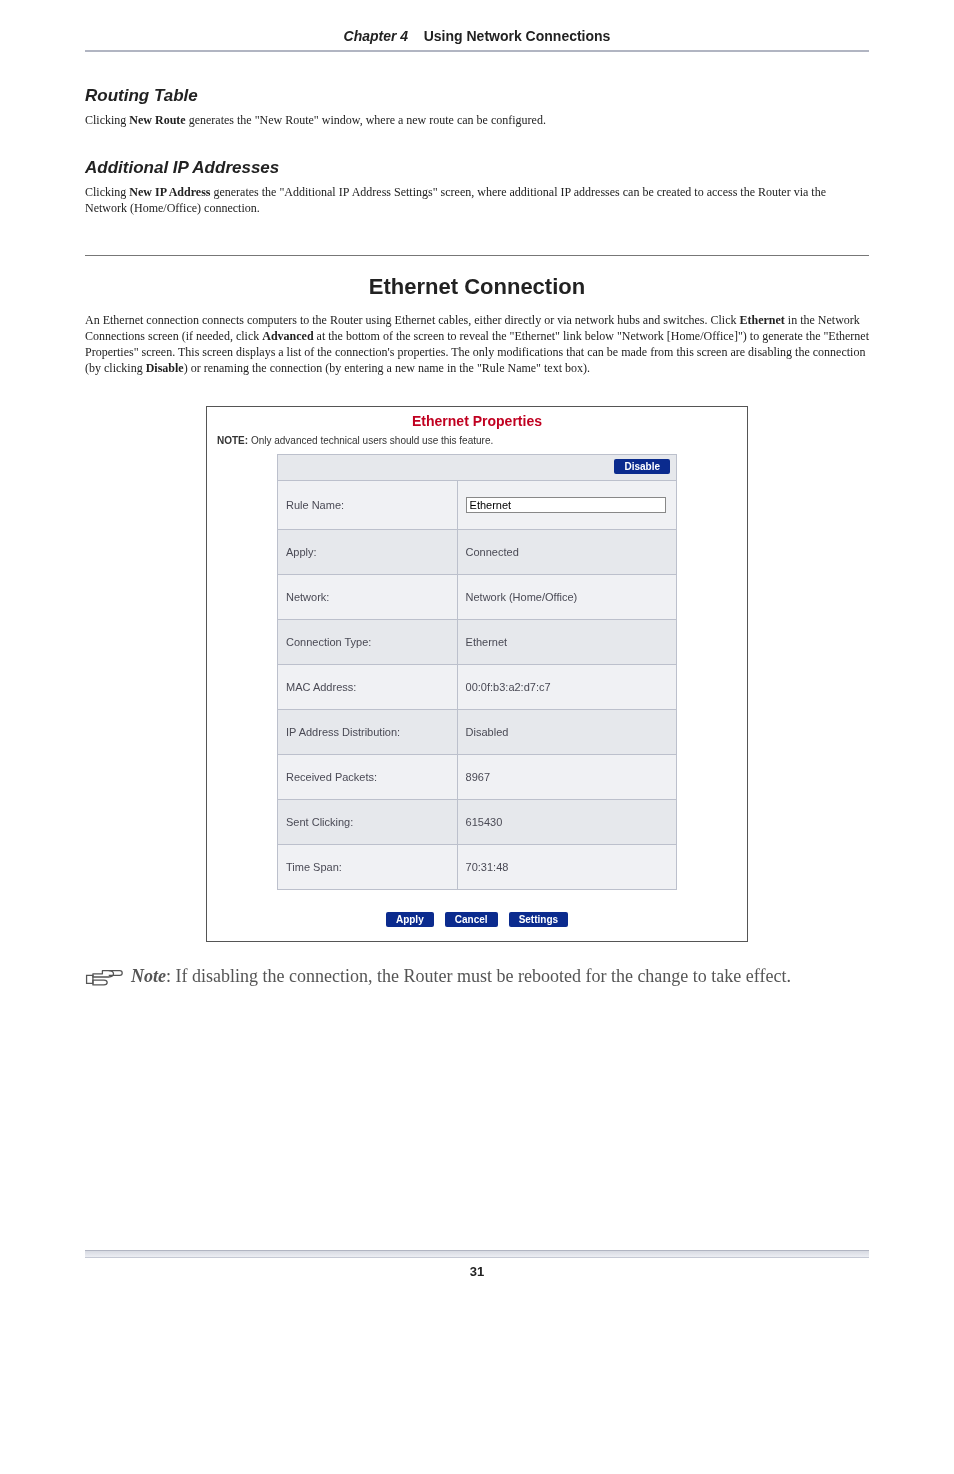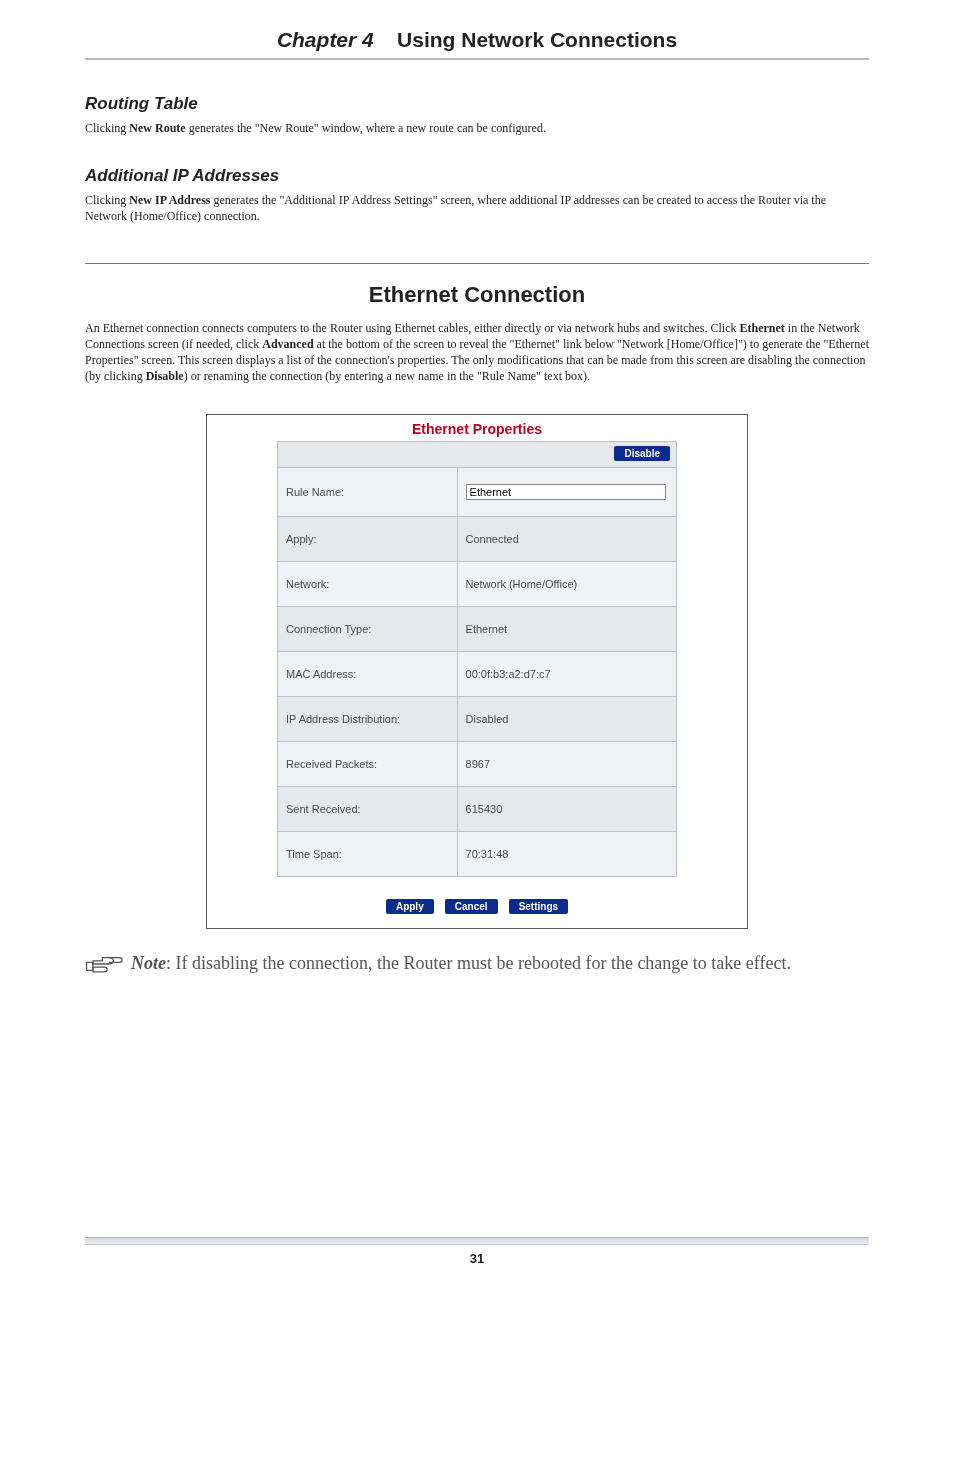--- a/index.html
+++ b/index.html
@@ -9,21 +9,21 @@
     background: #fff;
     color: #222;
     width: 954px;
   }
   .page {
     padding: 28px 85px 0 85px;
   }
   .running-head {
     text-align: center;
     font-family: "Trebuchet MS", Arial, sans-serif;
-    font-size: 21px;
+    font-size: 14px;
     color: #222;
     margin-bottom: 6px;
   }
   .running-head .chapter {
     font-style: italic;
     font-weight: bold;
   }
   .running-head .title {
     font-weight: bold;
   }
@@ -194,20 +194,23 @@
 
   <hr class="sec-rule">
 
   <h2 class="section-head">Ethernet Connection</h2>
   <p class="body-text">
     <span>An Ethernet connection connects computers to the Router using Ethernet cables, either directly or via network hubs and switches. Click </span><b>Ethernet</b><span> in the Network Connections screen (if needed, click </span><b>Advanced</b><span> at the bottom of the screen to reveal the "Ethernet" link below "Network [Home/Office]") to generate the "Ethernet Properties" screen. This screen displays a list of the connection's properties. The only modifications that can be made from this screen are disabling the connection (by clicking </span><b>Disable</b><span>) or renaming the connection (by entering a new name in the "Rule Name" text box).</span>
   </p>
 
   <div class="screenshot">
     <div class="ss-title">Ethernet Properties</div>
+    <div class="ss-note">
+      <b>NOTE:</b><span> Only advanced technical users should use this feature.</span>
+    </div>
     <div class="ss-inner">
       <div class="ss-disable-row">
         <span class="ss-button">Disable</span>
       </div>
       <table class="ss-table">
         <tbody id="ss-rows">
             <tr>
               <td>Rule Name:</td>
               <td class="val"><input class="ss-input" type="text" value="Ethernet" style=""></td>
             </tr>
@@ -229,21 +232,21 @@
             </tr>
             <tr>
               <td>IP Address Distribution:</td>
               <td class="val">Disabled</td>
             </tr>
             <tr>
               <td>Received Packets:</td>
               <td class="val">8967</td>
             </tr>
             <tr>
-              <td>Sent Received:</td>
+              <td>Sent Clicking:</td>
               <td class="val">615430</td>
             </tr>
             <tr>
               <td>Time Span:</td>
               <td class="val">70:31:48</td>
             </tr>
           </tbody>
       </table>
     </div>
     <div class="ss-actions">

